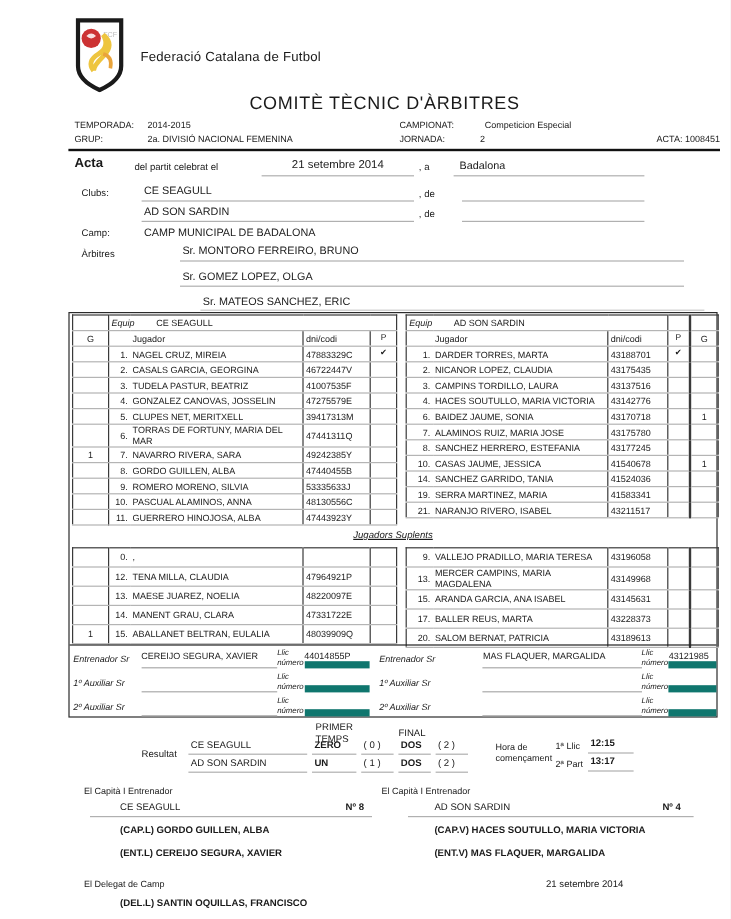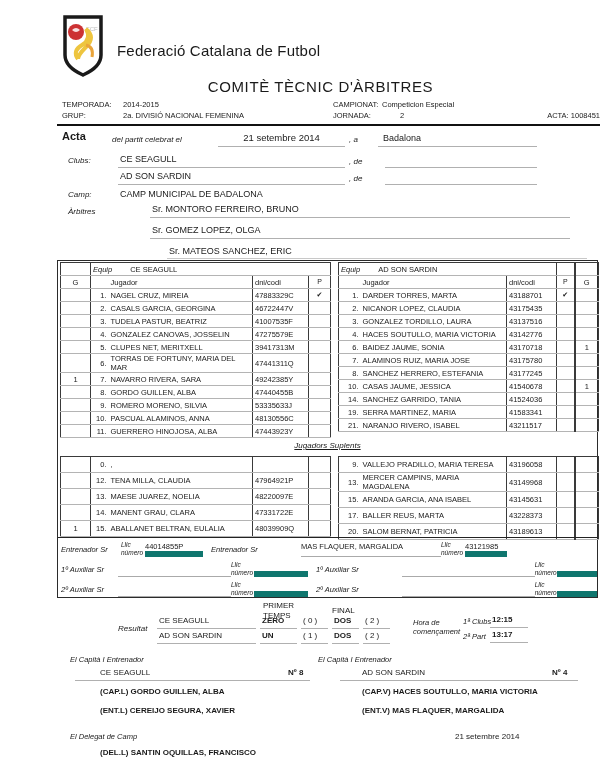--- a/index.html
+++ b/index.html
@@ -1,28 +1,28 @@
 <!DOCTYPE html>
 <html><head>
 <meta charset="utf-8">
 <style>
   * { margin:0; padding:0; box-sizing:border-box; }
   html,body { background:#e8e8e8; }
   .pg { position:relative; width:609px; height:766px; background:#ffffff;
         font-family:"Liberation Sans", sans-serif; color:#1a1a1a; overflow:hidden; }
   .ab { position:absolute; }
-  .it { font-style:italic; }
+  .it { }
   .b  { font-weight:bold; }
   .f75{ font-size:7.5px; }
   .f8 { font-size:8px; }
   .f9 { font-size:9px; }
   .field { display:inline-block; border-bottom:1px solid #b0b0b0; }
   .rule { background:#111; }
   
-  .org  { font-size:15px; letter-spacing:.2px; }
+  .org  { font-size:11px; letter-spacing:.2px; }
   .title{ width:609px; text-align:center; font-size:15px; letter-spacing:.6px; }
   
   .block { left:57px; top:260px; width:541px; height:338px; border:1px solid #2b2b2b; }
   table.roster { border-collapse:collapse; table-layout:fixed; font-size:7.5px; color:#1a1a1a;
                  border:1px solid #3a3a3a; position:absolute; }
   table.roster td { height:13px; padding:0 2px; border-bottom:1px solid #b4b4b4;
                     line-height:1.2; vertical-align:middle; }
   table.sup td { height:16px; }
   .c-num { text-align:right; padding:0 1px; }
   .c-dni { border-left:1px solid #3a3a3a; }
@@ -61,21 +61,21 @@
   <text x="24" y="16" font-size="6" fill="#bbbbbb" font-family="Liberation Sans, sans-serif">FCF</text>
   <path d="M16 44 q-6 -8 4 -14 q10 -6 4 -16 q10 8 0 18 q-8 8 -8 12" fill="none" stroke="#eec53f" stroke-width="4"></path>
   <path d="M24 30 q8 2 6 12" fill="none" stroke="#e9a43b" stroke-width="3"></path>
 </svg>
 <div class="ab org" style="left:117px; top:42px;">Federació Catalana de Futbol</div>
 <div class="ab title" style="top:78px;padding-left:32px;">COMITÈ TÈCNIC D'ÀRBITRES</div>
 
 <div class="ab f75" style="left:62px; top:100px;">TEMPORADA:</div>
 <div class="ab f75" style="left:123px; top:100px;">2014-2015</div>
 <div class="ab f75" style="left:333px; top:100px;">CAMPIONAT:</div>
-<div class="ab f75" style="left:382px; top:100px;">Competicion Especial</div>
+<div class="ab f75" style="left:404px; top:100px;">Competicion Especial</div>
 <div class="ab f75" style="left:62px; top:111px;">GRUP:</div>
 <div class="ab f75" style="left:123px; top:111px;">2a. DIVISIÓ NACIONAL FEMENINA</div>
 <div class="ab f75" style="left:333px; top:111px;">JORNADA:</div>
 <div class="ab f75" style="left:400px; top:111px;">2</div>
 <div class="ab f75" style="left:490px; top:111px; width:110px; text-align:right;"><span>ACTA:</span> <span>1008451</span></div>
 <div class="ab rule" style="left:57px; top:124px; width:543px; height:2px;"></div>
 
 <div class="ab b" style="left:62px; top:130px; font-size:11px;">Acta</div>
 <div class="ab it f8" style="left:112px; top:135px;">del partit celebrat el</div>
 <div class="ab field" style="left:218px; top:132px; width:127px; height:15px; text-align:center; font-size:9.5px;">21 setembre 2014</div>
@@ -234,21 +234,21 @@
           </tr>
           <tr>
             <td class="c-num">2.</td>
             <td class="c-name">NICANOR LOPEZ, CLAUDIA</td>
             <td class="c-dni">43175435</td>
             <td class="c-p"></td>
             <td class="c-g"></td>
           </tr>
           <tr>
             <td class="c-num">3.</td>
-            <td class="c-name">GONZALEZ TORDILLO, LAURA</td>
+            <td class="c-name">CAMPINS TORDILLO, LAURA</td>
             <td class="c-dni">43137516</td>
             <td class="c-p"></td>
             <td class="c-g"></td>
           </tr>
           <tr>
             <td class="c-num">4.</td>
             <td class="c-name">HACES SOUTULLO, MARIA VICTORIA</td>
             <td class="c-dni">43142776</td>
             <td class="c-p"></td>
             <td class="c-g"></td>
@@ -396,20 +396,21 @@
             <td class="c-dni">43189613</td>
             <td class="c-p"></td>
             <td class="c-g"></td>
           </tr>
         </tbody>
   </table>
 
   <div class="ab staff">
     <div class="staff-row">
       <span class="s-label">Entrenador Sr</span>
+      <span class="s-name">CEREIJO SEGURA, XAVIER</span>
       <span class="s-llic"><span>Llic</span><br><span>número</span></span>
       <span class="s-val">44014855P</span>
       <span class="s-gap"></span>
       <span class="s-label r">Entrenador Sr</span>
       <span class="s-name r">MAS FLAQUER, MARGALIDA</span>
       <span class="s-llic"><span>Llic</span><br><span>número</span></span>
       <span class="s-val r">43121985</span>
     </div>
     <div class="staff-row">
       <span class="s-label">1º Auxiliar Sr</span>
@@ -446,21 +447,21 @@
 <div class="ab seg b" style="left:332px; top:616px; width:27px;">DOS</div>
 <div class="ab seg" style="left:363px; top:616px; width:27px;">( 2 )</div>
 
 <div class="ab seg" style="left:157px; top:631px; width:99px;">AD SON SARDIN</div>
 <div class="ab seg b" style="left:260px; top:631px; width:37px;">UN</div>
 <div class="ab seg" style="left:301px; top:631px; width:27px;">( 1 )</div>
 <div class="ab seg b" style="left:332px; top:631px; width:27px;">DOS</div>
 <div class="ab seg" style="left:363px; top:631px; width:27px;">( 2 )</div>
 
 <div class="ab it f75" style="left:413px; top:618px; width:52px; line-height:9px;">Hora de començament</div>
-<div class="ab it f75" style="left:463px; top:617px;">1ª Clubs</div>
+<div class="ab it f75" style="left:463px; top:617px;">1ª Llic</div>
 <div class="ab seg b" style="left:490px; top:615px; width:38px;">12:15</div>
 <div class="ab it f75" style="left:463px; top:632px;">2ª Part</div>
 <div class="ab seg b" style="left:490px; top:630px; width:38px;">13:17</div>
 
 <div class="ab it f75" style="left:70px; top:655px;">El Capità I Entrenador</div>
 <div class="ab it f75" style="left:318px; top:655px;">El Capità I Entrenador</div>
 
 <div class="ab f8" style="left:100px; top:668px;">CE SEAGULL</div>
 <div class="ab f8 b" style="left:288px; top:668px;">Nº 8</div>
 <div class="ab field" style="left:75px; top:680px; width:235px; height:1px;"></div>

